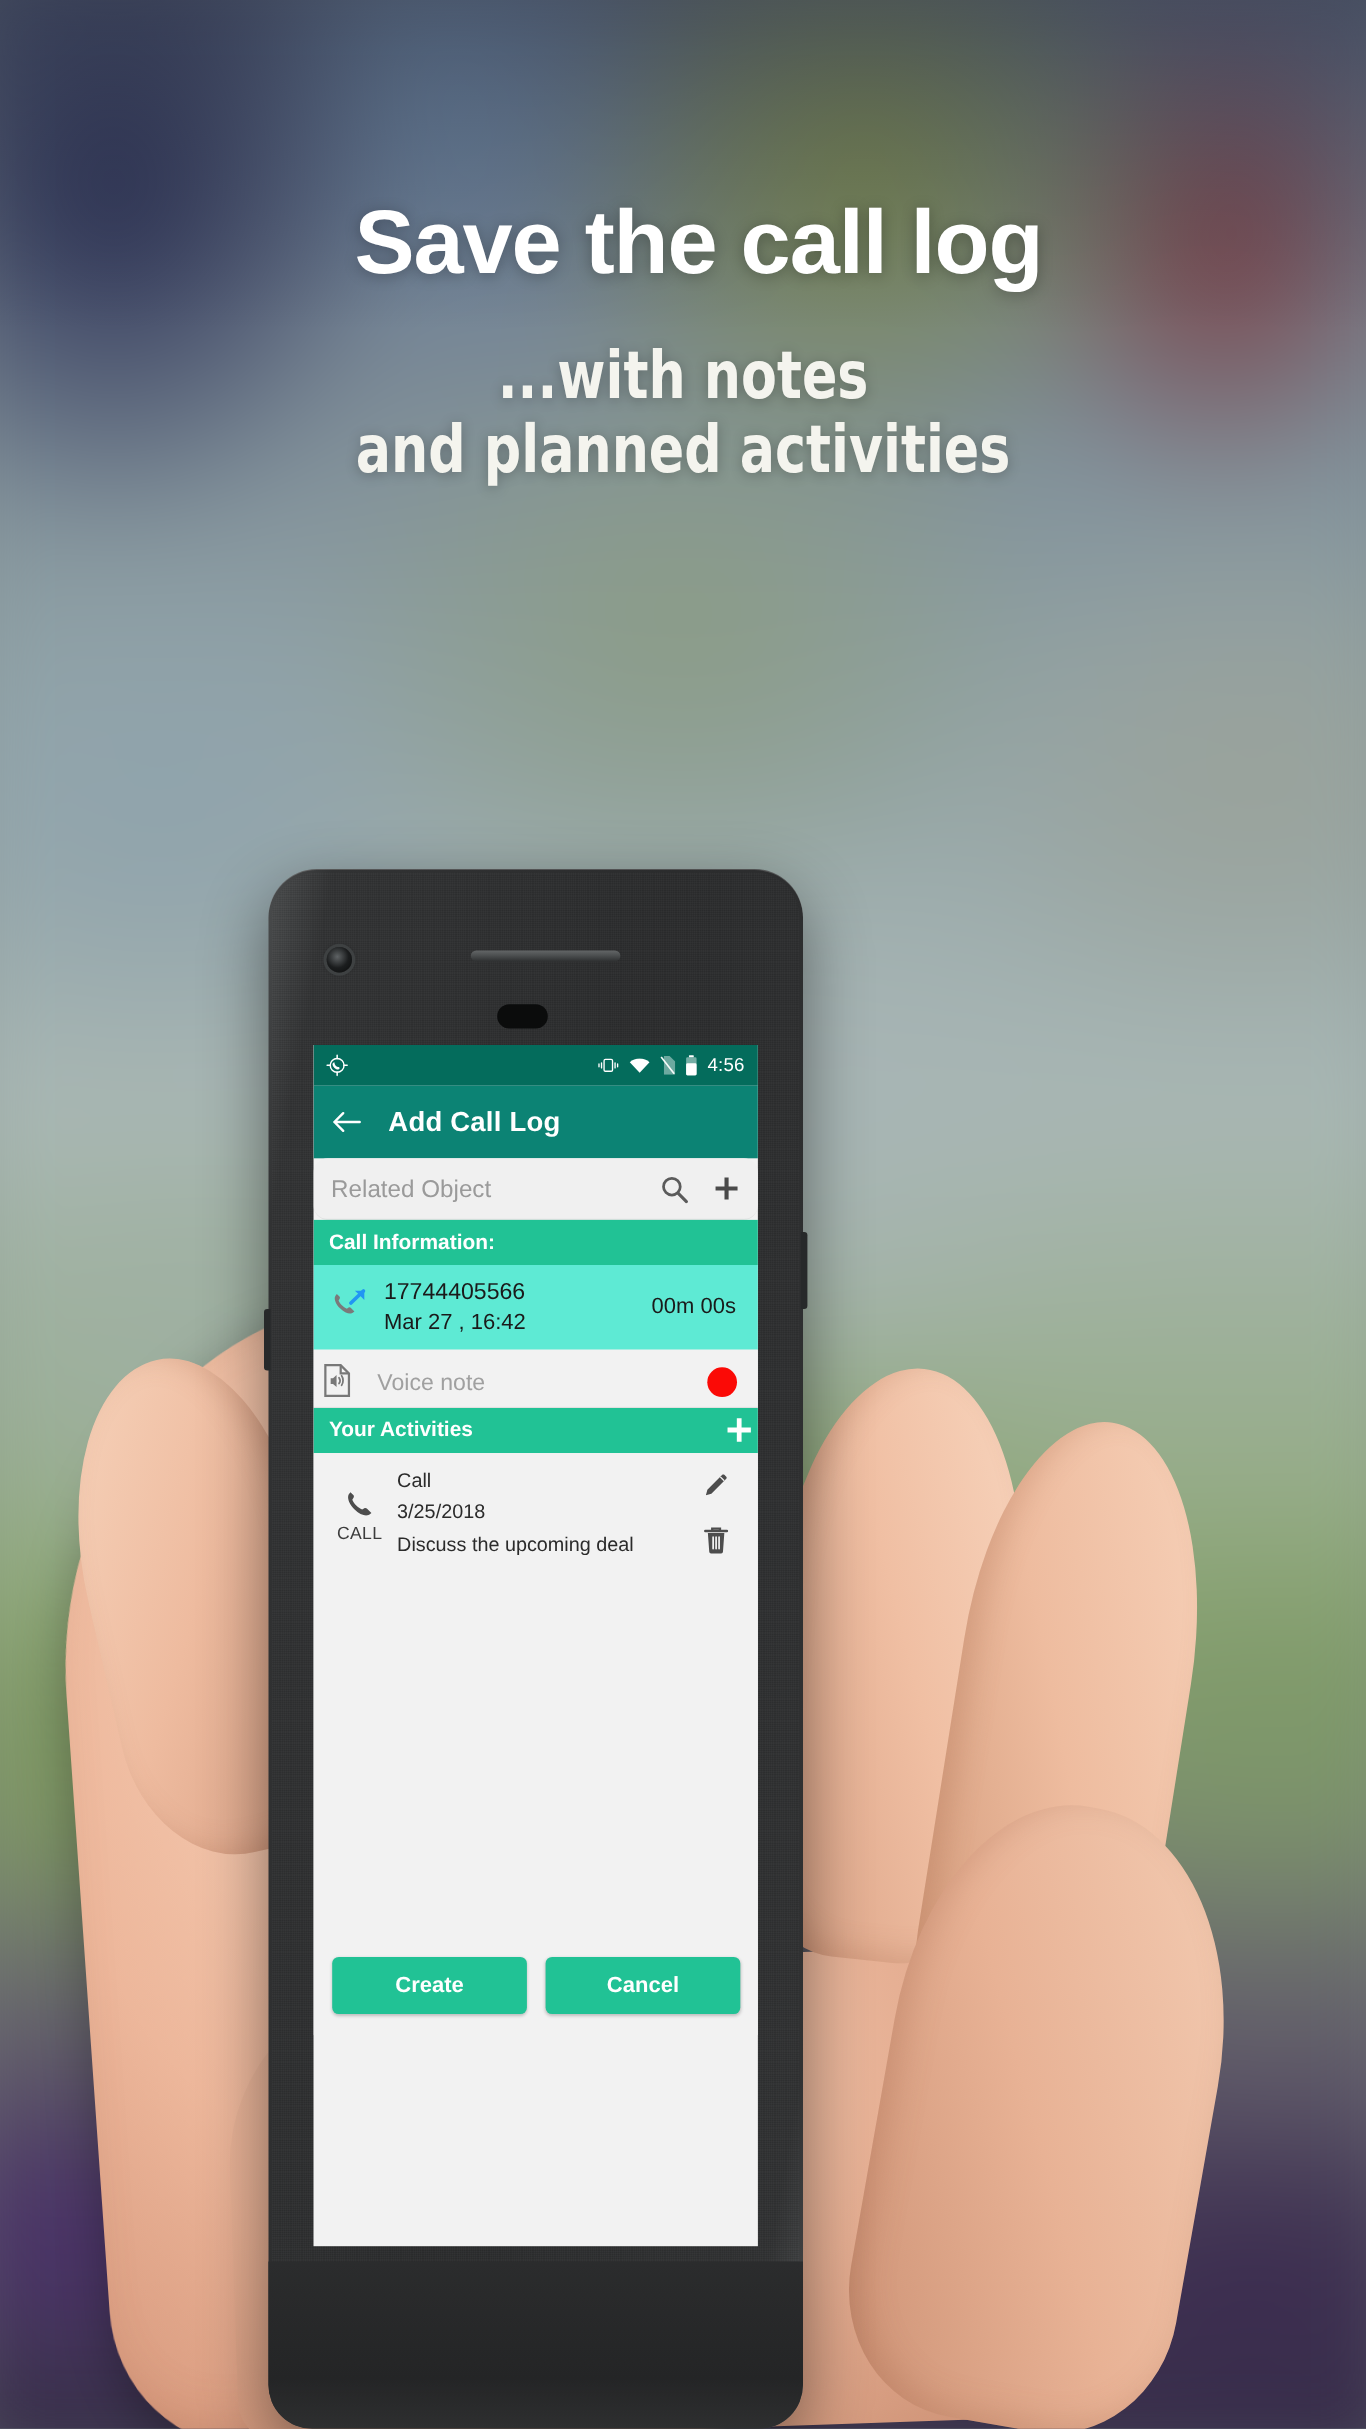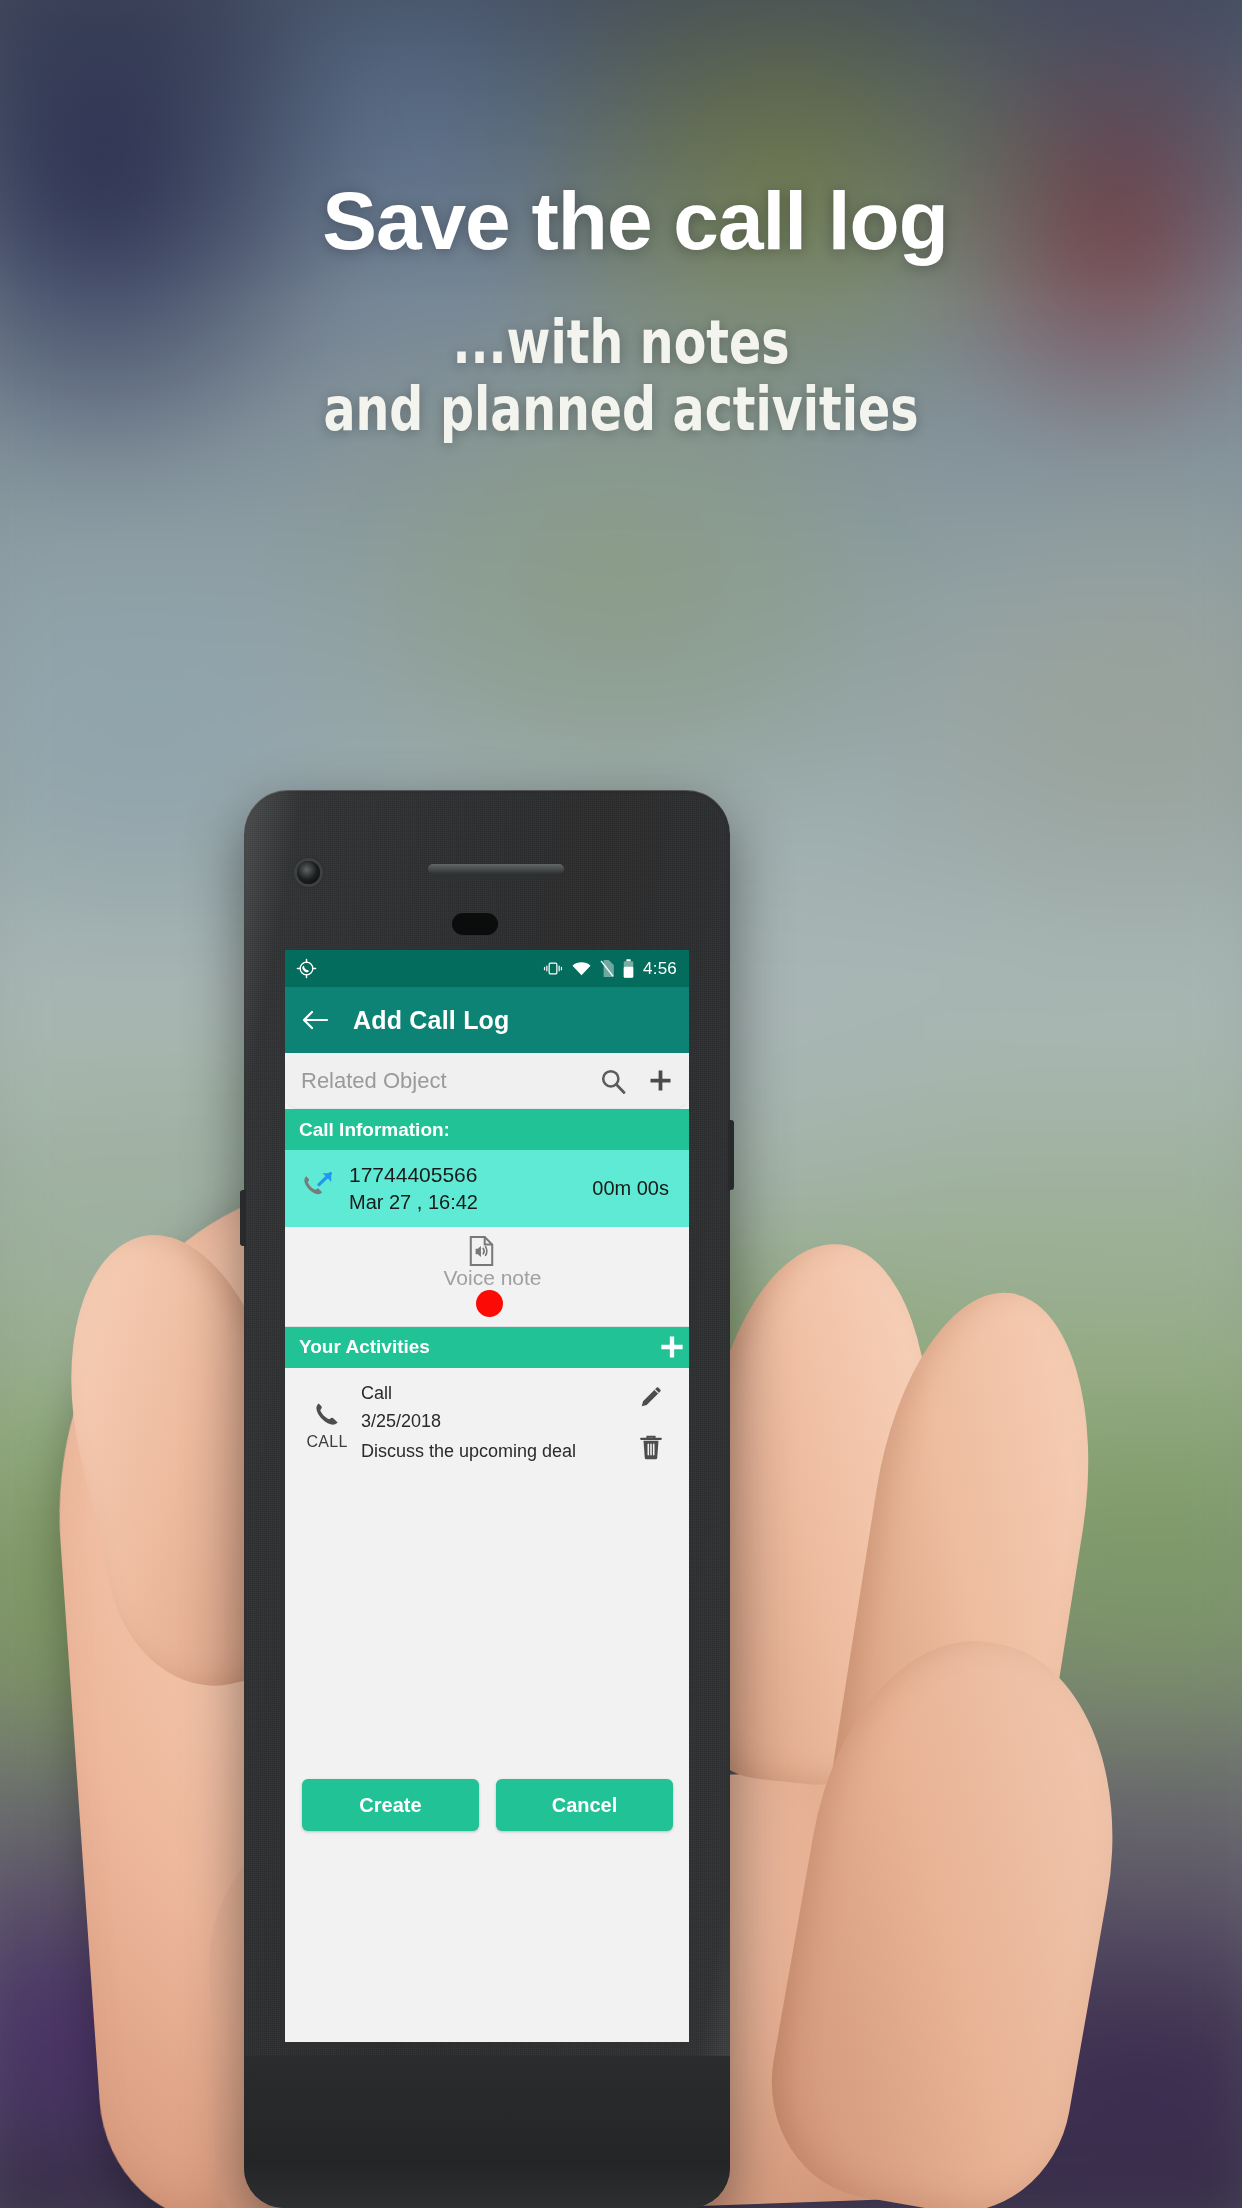--- a/index.html
+++ b/index.html
@@ -201,22 +201,22 @@
     background: #5eead4;
   }
   .call-icon-wrap { width: 46px; flex: none; display: flex; align-items: center; }
   .call-text { flex: 1; padding-left: 4px; }
   .call-number { font-size: 21px; color: #1a1a1a; line-height: 1.32; }
   .call-date { font-size: 20px; color: #1a1a1a; line-height: 1.34; }
   .call-dur { font-size: 20px; color: #1a1a1a; padding-left: 6px; }
 
   
   .note-row {
-    display: flex; align-items: center; padding: 9px 16px 9px 23px;
-    background: #f2f2f2; min-height: 52px; flex-direction: column;
+    display: flex; align-items: flex-end; padding: 9px 16px 9px 8px;
+    background: #f2f2f2; min-height: 52px;
   }
   .note-icon-wrap { width: 46px; flex: none; display: flex; align-items: center; }
   .note-label { flex: 1; font-size: 21px; color: #a0a0a0; padding-left: 4px; }
   .note-text { flex: 1; font-size: 18px; color: #1f1f1f; padding-left: 6px; }
   .rec-dot {
     width: 27px; height: 27px; border-radius: 50%; background: #fb0a06;
     margin-right: 3px;
   }
   .note-actions { display: flex; align-items: center; gap: 18px; }
   .divider { height: 1px; background: #e0e0e0; margin: 0 0 0 0; }

